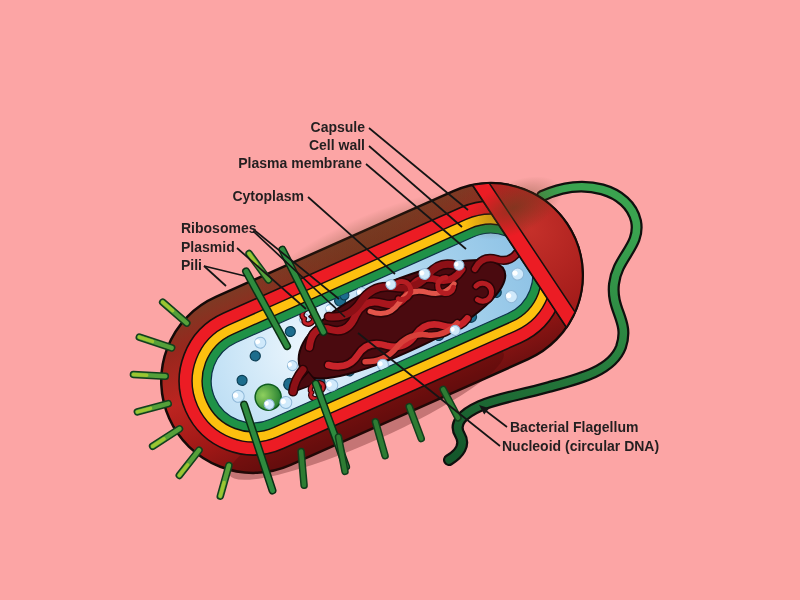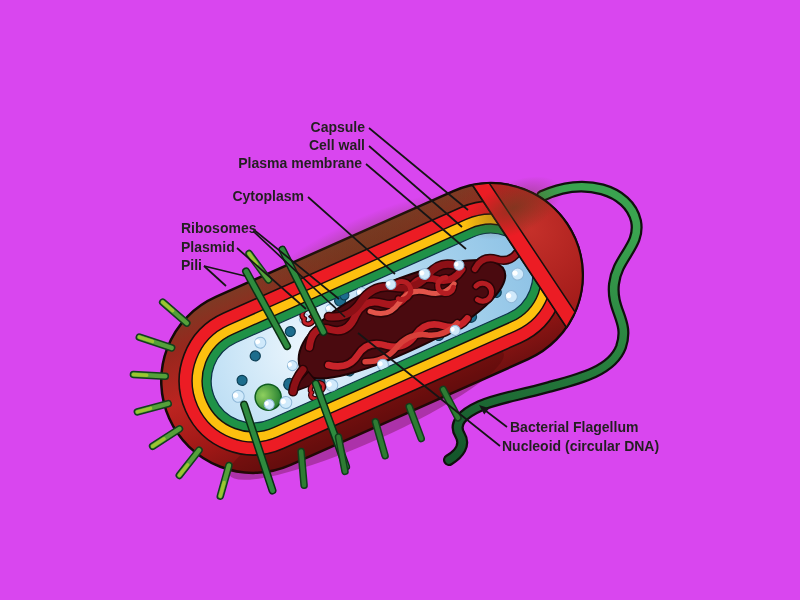--- a/index.html
+++ b/index.html
@@ -1,16 +1,16 @@
 <!DOCTYPE html>
 <html><head>
 <meta charset="utf-8">
 <style>
   html,body{margin:0;padding:0;background:#ffffff;}
-  .stage{position:relative;width:800px;height:600px;background:#d946ef;overflow:hidden;
+  .stage{position:relative;width:800px;height:600px;background:#fca5a5;overflow:hidden;
          font-family:"Liberation Sans", sans-serif;}
   svg{display:block;}
   text{font-family:"Liberation Sans", sans-serif;font-size:14px;font-weight:600;fill:#231f20;}
 </style>
 </head>
 <body>
 
 <div class="stage">
 <svg width="800" height="600" viewBox="0 0 800 600">
   <defs>

